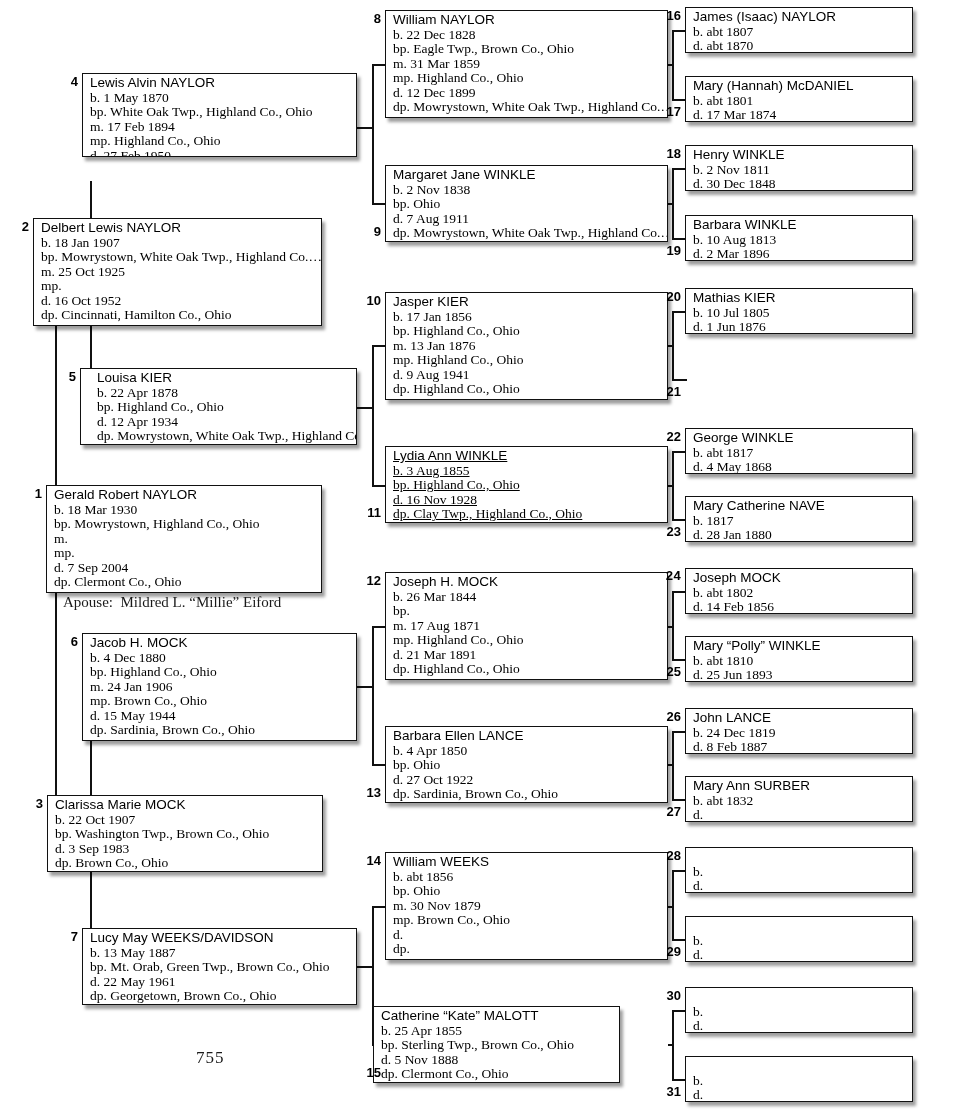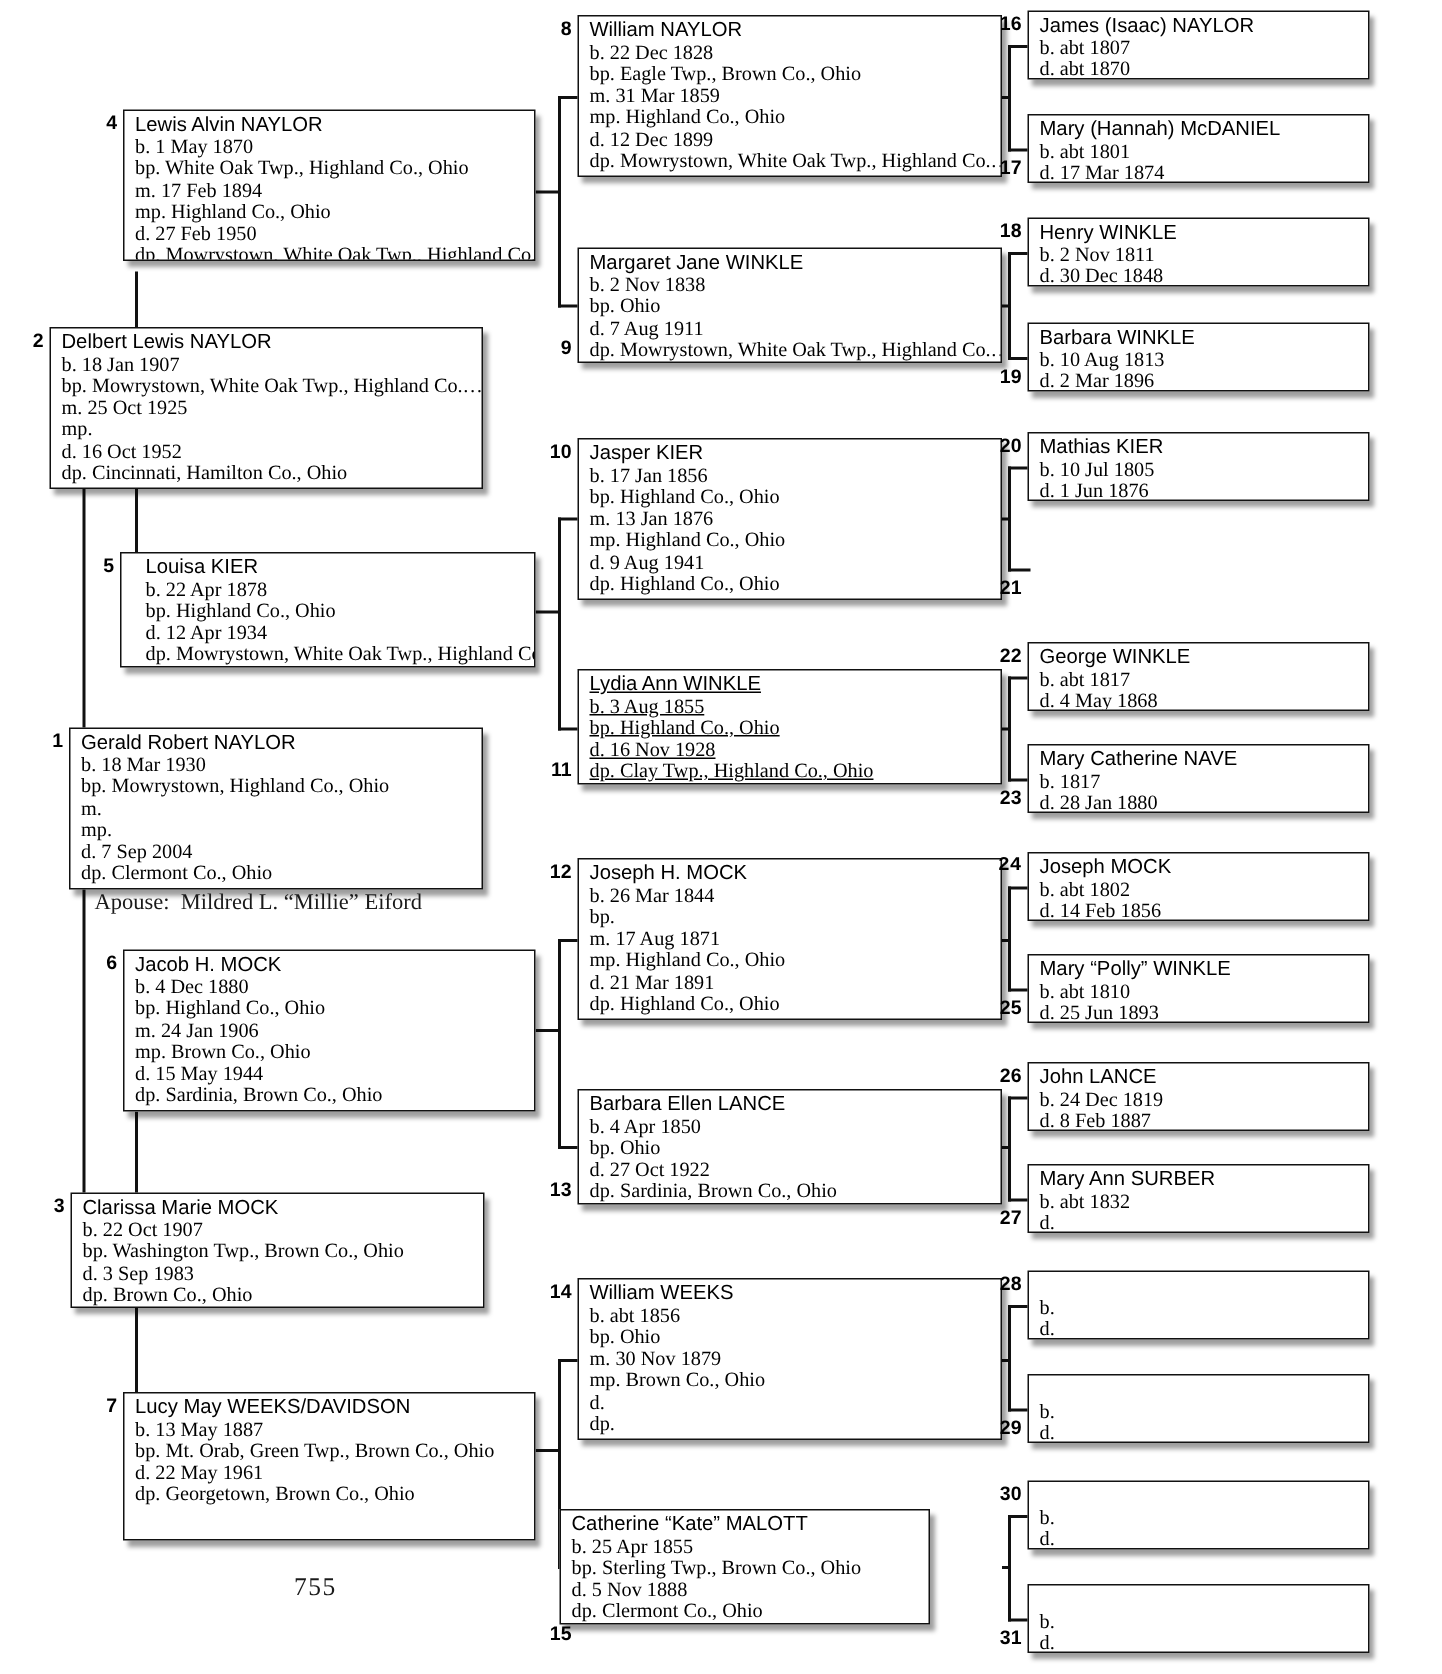--- a/index.html
+++ b/index.html
@@ -97,21 +97,21 @@
     </div>
     <div class="pnum" style="left: 3px; top: 220px;">2</div>
     <div class="pbox" style="left: 47px; top: 795px; width: 276px; height: 77px;">
       <div class="pname" style="">Clarissa Marie MOCK</div>
       <div class="pline" style="">b. 22 Oct 1907</div>
       <div class="pline" style="">bp. Washington Twp., Brown Co., Ohio</div>
       <div class="pline" style="">d. 3 Sep 1983</div>
       <div class="pline" style="">dp. Brown Co., Ohio</div>
     </div>
     <div class="pnum" style="left: 17px; top: 797px;">3</div>
-    <div class="pbox" style="left: 82px; top: 73px; width: 275px; height: 101px;">
+    <div class="pbox" style="left: 82px; top: 73px; width: 275px; height: 84px;">
       <div class="pname" style="">Lewis Alvin NAYLOR</div>
       <div class="pline" style="">b. 1 May 1870</div>
       <div class="pline" style="">bp. White Oak Twp., Highland Co., Ohio</div>
       <div class="pline" style="">m. 17 Feb 1894</div>
       <div class="pline" style="">mp. Highland Co., Ohio</div>
       <div class="pline" style="">d. 27 Feb 1950</div>
       <div class="pline" style="">dp. Mowrystown, White Oak Twp., Highland Co.…</div>
     </div>
     <div class="pnum" style="left: 52px; top: 75px;">4</div>
     <div class="pbox" style="left: 80px; top: 368px; width: 277px; height: 77px; padding-left: 16px;">
@@ -125,21 +125,21 @@
     <div class="pbox" style="left: 82px; top: 633px; width: 275px; height: 108px;">
       <div class="pname" style="">Jacob H. MOCK</div>
       <div class="pline" style="">b. 4 Dec 1880</div>
       <div class="pline" style="">bp. Highland Co., Ohio</div>
       <div class="pline" style="">m. 24 Jan 1906</div>
       <div class="pline" style="">mp. Brown Co., Ohio</div>
       <div class="pline" style="">d. 15 May 1944</div>
       <div class="pline" style="">dp. Sardinia, Brown Co., Ohio</div>
     </div>
     <div class="pnum" style="left: 52px; top: 635px;">6</div>
-    <div class="pbox" style="left: 82px; top: 928px; width: 275px; height: 99px;">
+    <div class="pbox" style="left: 82px; top: 928px; width: 275px; height: 77px;">
       <div class="pname" style="">Lucy May WEEKS/DAVIDSON</div>
       <div class="pline" style="">b. 13 May 1887</div>
       <div class="pline" style="">bp. Mt. Orab, Green Twp., Brown Co., Ohio</div>
       <div class="pline" style="">d. 22 May 1961</div>
       <div class="pline" style="">dp. Georgetown, Brown Co., Ohio</div>
     </div>
     <div class="pnum" style="left: 52px; top: 930px;">7</div>
     <div class="pbox" style="left: 385px; top: 10px; width: 283px; height: 108px;">
       <div class="pname" style="">William NAYLOR</div>
       <div class="pline" style="">b. 22 Dec 1828</div>
@@ -204,21 +204,21 @@
       <div class="pline" style="">dp.</div>
     </div>
     <div class="pnum" style="left: 355px; top: 854px;">14</div>
     <div class="pbox" style="left: 373px; top: 1006px; width: 247px; height: 77px;">
       <div class="pname" style="">Catherine “Kate” MALOTT</div>
       <div class="pline" style="">b. 25 Apr 1855</div>
       <div class="pline" style="">bp. Sterling Twp., Brown Co., Ohio</div>
       <div class="pline" style="">d. 5 Nov 1888</div>
       <div class="pline" style="">dp. Clermont Co., Ohio</div>
     </div>
-    <div class="pnum" style="left: 355px; top: 1066px; margin-top: 16px;">15</div>
+    <div class="pnum" style="left: 355px; top: 1066px;">15</div>
     <div class="pbox" style="left: 685px; top: 7px; width: 228px; height: 46px;">
       <div class="pname" style="">James (Isaac) NAYLOR</div>
       <div class="pline" style="">b. abt 1807</div>
       <div class="pline" style="">d. abt 1870</div>
     </div>
     <div class="pnum" style="left: 655px; top: 9px;">16</div>
     <div class="pbox" style="left: 685px; top: 76px; width: 228px; height: 46px;">
       <div class="pname" style="">Mary (Hannah) McDANIEL</div>
       <div class="pline" style="">b. abt 1801</div>
       <div class="pline" style="">d. 17 Mar 1874</div>

